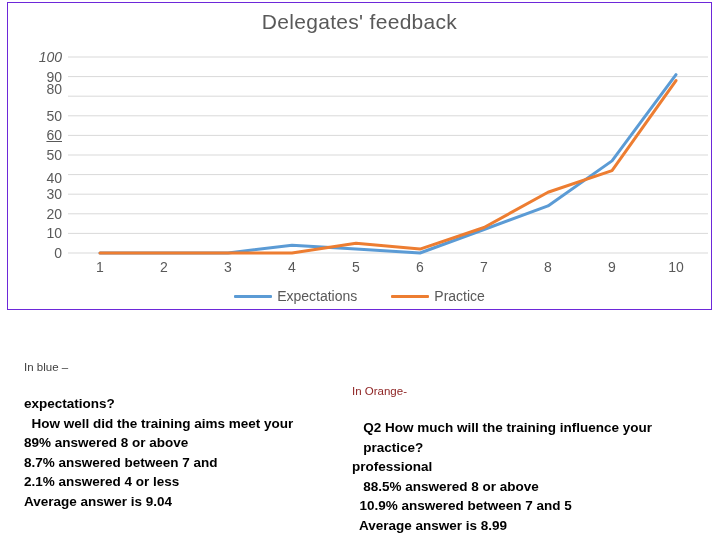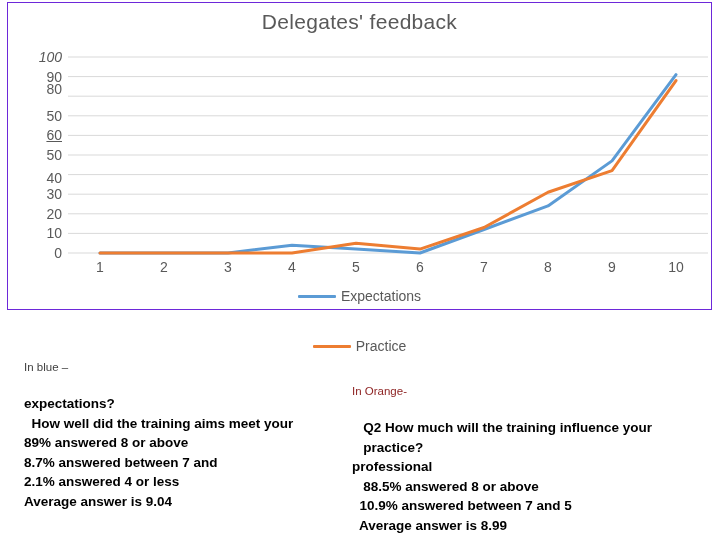--- a/index.html
+++ b/index.html
@@ -93,21 +93,20 @@
 
   #legend {
     position: absolute;
     left: 0;
     top: 285px;
     width: 100%;
     display: flex;
     justify-content: center;
     align-items: center;
     gap: 34px;
-    flex-direction: column;
   }
   .legend-entry {
     display: flex;
     align-items: center;
     gap: 5px;
   }
   .legend-swatch {
     display: inline-block;
     width: 38px;
     height: 3px;

